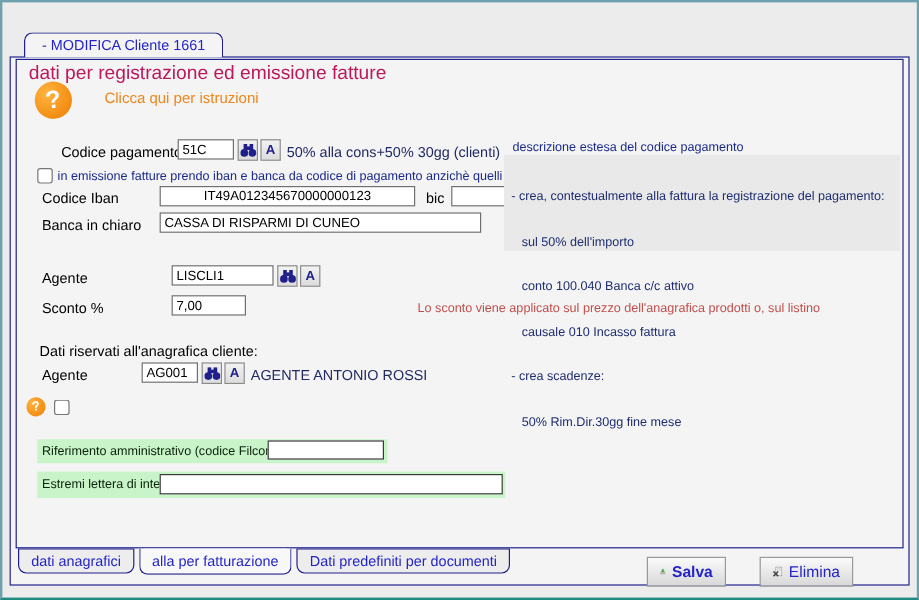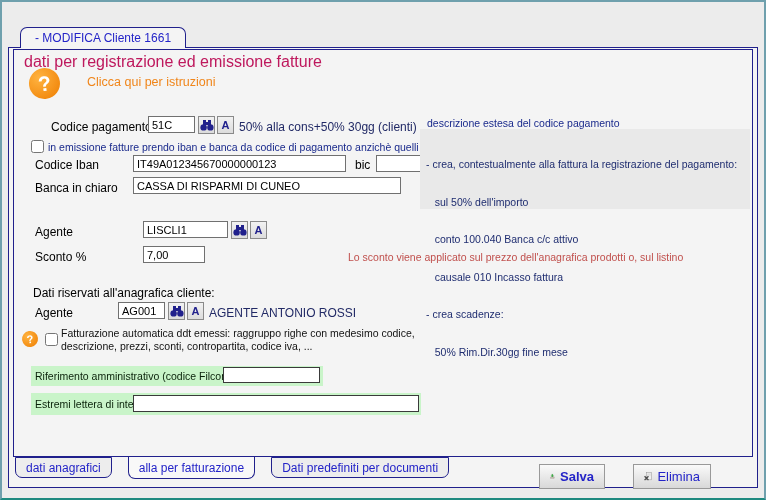--- a/index.html
+++ b/index.html
@@ -87,21 +87,21 @@
   .desc-line{ white-space:pre-wrap; }
 
   .green-strip{ background:#c9f4c9; }
   .green-lbl{ font-size:10.5px; color:#0a220a; white-space:nowrap; }
   .green-inp{ border:1px solid #3a3a3a; background:#fff; font-size:11px; padding:1px 3px; }
 
   .multi-label{ font-size:10.5px; color:#111; line-height:13px; white-space:pre-wrap; }
 
   
   .bottom-strip{ position:absolute; left:0; right:0; top:409px; bottom:0; }
-  .bottom-tabs{ position:absolute; left:6px; top:0; display:flex; gap:16px; }
+  .bottom-tabs{ position:absolute; left:6px; top:0; display:flex; gap:4px; }
   .btab{
     height:21px; padding:0 10px; border:1px solid #20208c; border-top:1px solid #20208c;
     border-radius:0 0 7px 7px; background:#ededed;
     color:#2424c8; font-size:12px; display:flex; align-items:center; cursor:default;
   }
   .btab.active{ background:#f8f8f8; border-top:none; height:22px; }
 
   .action-btn{
     position:absolute; height:25px; border:1px solid #999;
     background:linear-gradient(#fafafa,#d8d8d8);
@@ -142,21 +142,21 @@
       </div>
       <div class="abs sbtn" style="left:203px; top:66px;">
           <span class="a-glyph">A</span>
         </div>
       <div class="abs navy" style="left:225px; top:70px;">50% alla cons+50% 30gg (clienti)</div>
 
       <input type="checkbox" class="abs" style="left: 17px; top: 90px; width: 13px; height: 13px;">
       <div class="abs small-navy" style="left:34px; top:91px;">in emissione fatture prendo iban e banca da codice di pagamento anzichè quelli indicati sotto</div>
 
       <div class="abs lbl" style="left:21px; top:108px;">Codice Iban</div>
-      <input class="abs inp" style="left: 119px; top: 105px; width: 213px;" value="IT49A012345670000000123">
+      <input class="abs inp" style="left: 119px; top: 105px; width: 213px; text-align: center;" value="IT49A012345670000000123">
       <div class="abs lbl" style="left:341px; top:108px;text-align:right;">bic</div>
       <input class="abs inp" style="left: 362px; top: 105px; width: 66px;" value="">
 
       <div class="abs lbl" style="left:21px; top:131px;">Banca in chiaro</div>
       <input class="abs inp" style="left: 119px; top: 127px; width: 268px;" value="CASSA DI RISPARMI DI CUNEO">
 
       <div class="abs small-navy" style="left:413px; top:67px;">descrizione estesa del codice pagamento</div>
       <div class="abs desc-box" style="left:406px; top:79px; width:330px; height:80px;">
         <div class="desc-line">- crea, contestualmente alla fattura la registrazione del pagamento:</div>
         <div class="desc-line">   sul 50% dell'importo</div>
@@ -198,22 +198,20 @@
             <circle cx="10.4" cy="7.4" r="3.2" fill="#20208c"></circle>
         </svg>
       </div>
       <div class="abs sbtn" style="left:173px; top:252px;">
           <span class="a-glyph">A</span>
         </div>
       <div class="abs navy" style="left:195px; top:256px;">AGENTE ANTONIO ROSSI</div>
 
       <div class="abs help-circle help-small" style="left:8px; top:281px;">?</div>
       <input type="checkbox" class="abs" style="left: 31px; top: 283px; width: 13px; height: 13px;">
-      <div class="abs multi-label" style="left:47px; top:277px;">Fatturazione automatica ddt emessi: raggruppo righe con medesimo codice,
-descrizione, prezzi, sconti, contropartita, codice iva, ...</div>
 
       <div class="abs green-strip" style="left:17px; top:316px; width:292px; height:20px;">
         <div class="green-lbl" style="position:absolute; left:4px; top:4px;">Riferimento amministrativo (codice Filconad, ecc.)</div>
       </div>
       <input class="abs green-inp" style="left: 209px; top: 317px; width: 97px; height: 16px;" value="">
 
       <div class="abs green-strip" style="left:17px; top:343px; width:390px; height:22px;">
         <div class="green-lbl" style="position:absolute; left:4px; top:5px;">Estremi lettera di intento</div>
       </div>
       <input class="abs green-inp" style="left: 119px; top: 345px; width: 286px; height: 17px;" value="">

